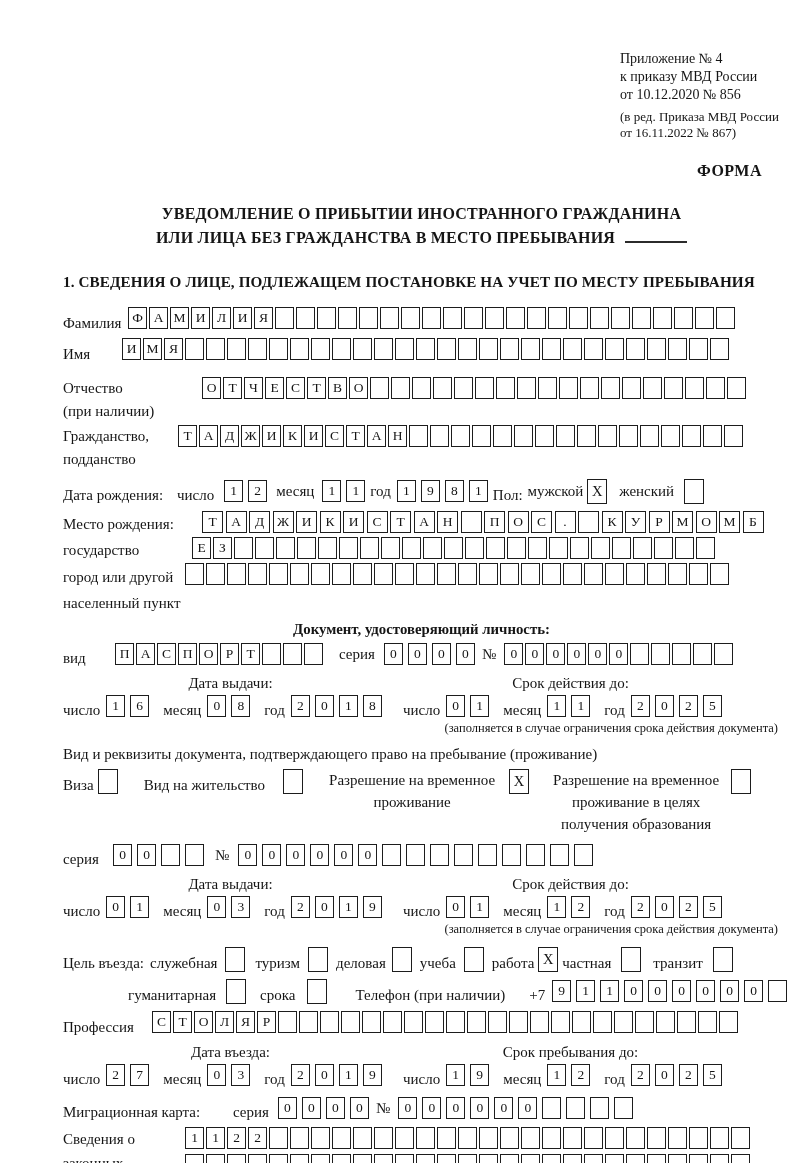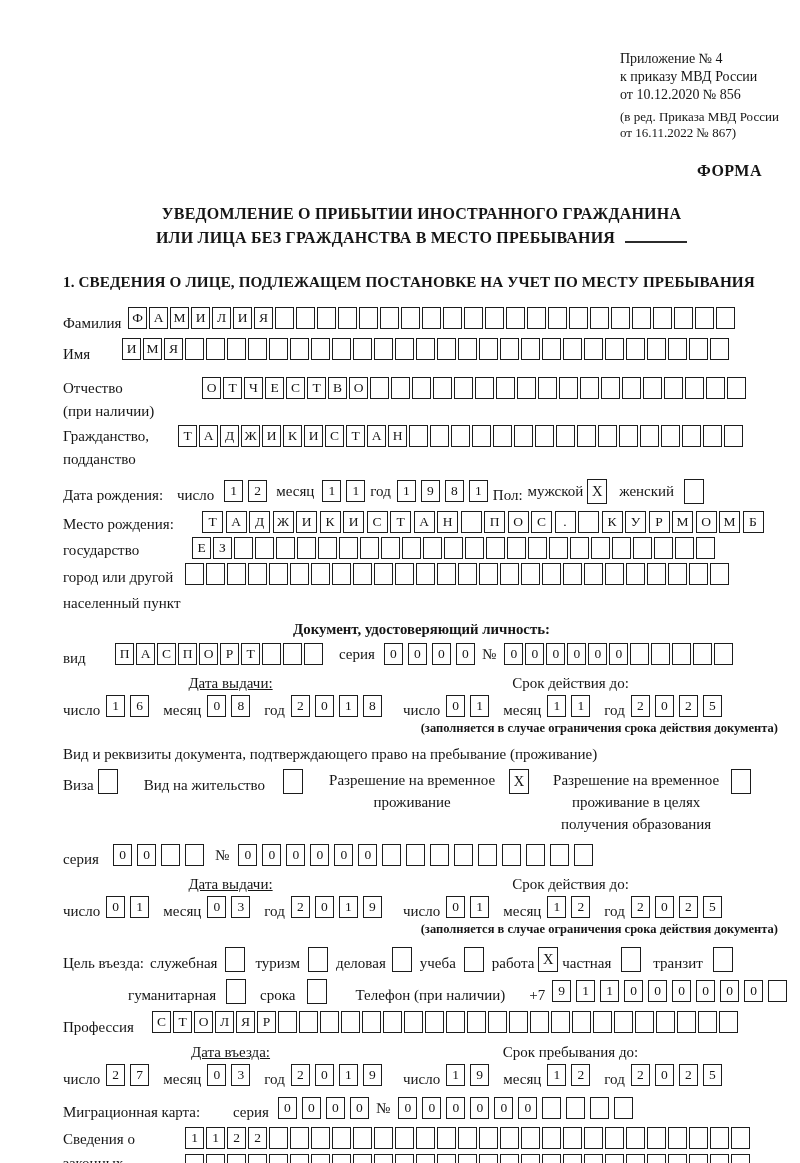--- a/index.html
+++ b/index.html
@@ -17,26 +17,26 @@
   .lbl{font-size:15px;flex:none;margin-top:8px;}
   .lblcol{display:flex;flex-direction:column;flex:none;font-size:15px;line-height:23px;}
   .cellrow{display:flex;flex:none;}
   .cell{flex:none;box-sizing:content-box;width:17px;height:20px;border:1.5px solid #1d1d1d;margin-right:2px;
         text-align:center;font-size:13.5px;line-height:20px;background:#fff;}
   .cell-w{width:19px;margin-right:2.5px;}
   .cell-d{margin-right:5px;}
   .cbox{flex:none;box-sizing:content-box;width:18px;height:23px;border:1.5px solid #1d1d1d;text-align:center;
         font-size:14.5px;line-height:23px;background:#fff;}
   .capRow{display:flex;margin-top:8px;font-size:15px;}
-  .cap1{width:335px;text-align:center;flex:none;text-decoration:underline;}
+  .cap1{width:335px;text-align:center;flex:none;}
   .cap2{width:345px;text-align:center;flex:none;}
   .dategrp{display:flex;align-items:center;flex:none;}
   .dategrp .lbl{margin-right:6px;}
   .dategrp .cellrow{margin-right:9px;}
-  .note{margin-top:2px;font-size:12.5px;text-align:right;padding-right:2px;font-weight:bold;}
+  .note{margin-top:2px;font-size:12.5px;text-align:right;padding-right:2px;}
   .optcol{display:flex;flex-direction:column;text-align:center;font-size:15px;line-height:22px;flex:none;}
   .mt2{margin-top:2px}.mt4{margin-top:4px}.mt5{margin-top:14px}.mt6{margin-top:6px}.mt7{margin-top:7px}
   .mt8{margin-top:8px}.mt10{margin-top:10px}.mt16{margin-top:16px}
 </style>
 </head>
 <body>
 
 <div class="page">
 
   <div class="appendix">

